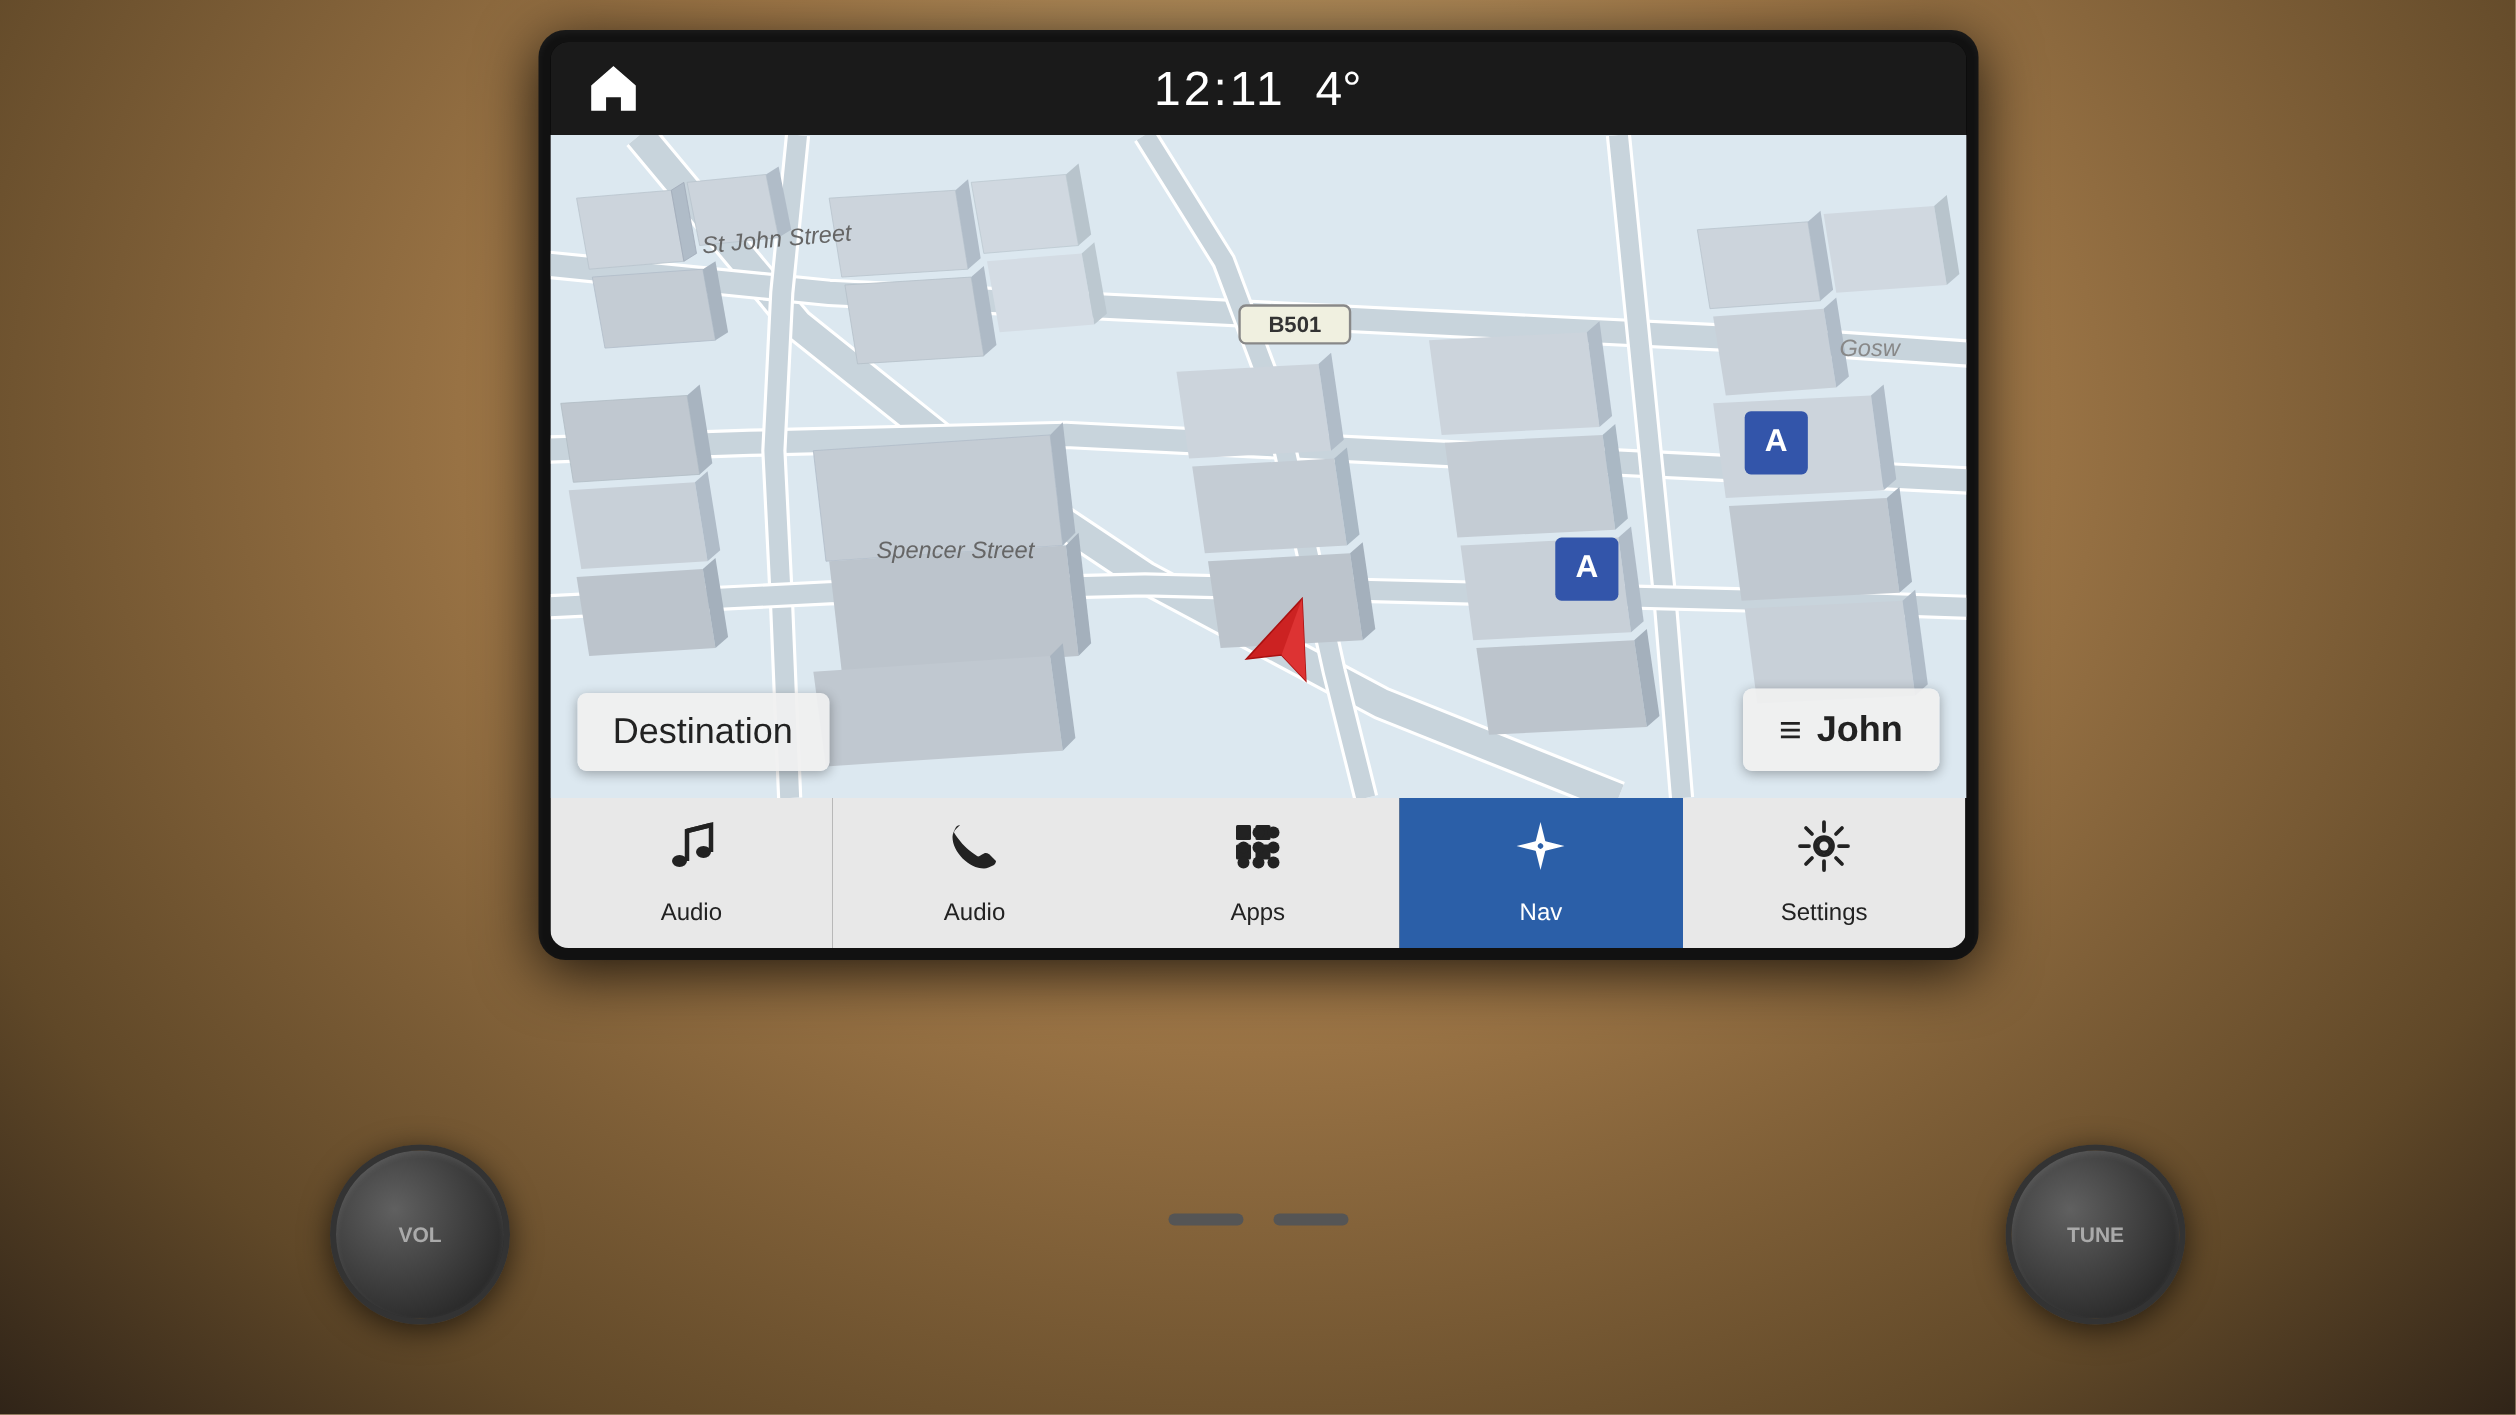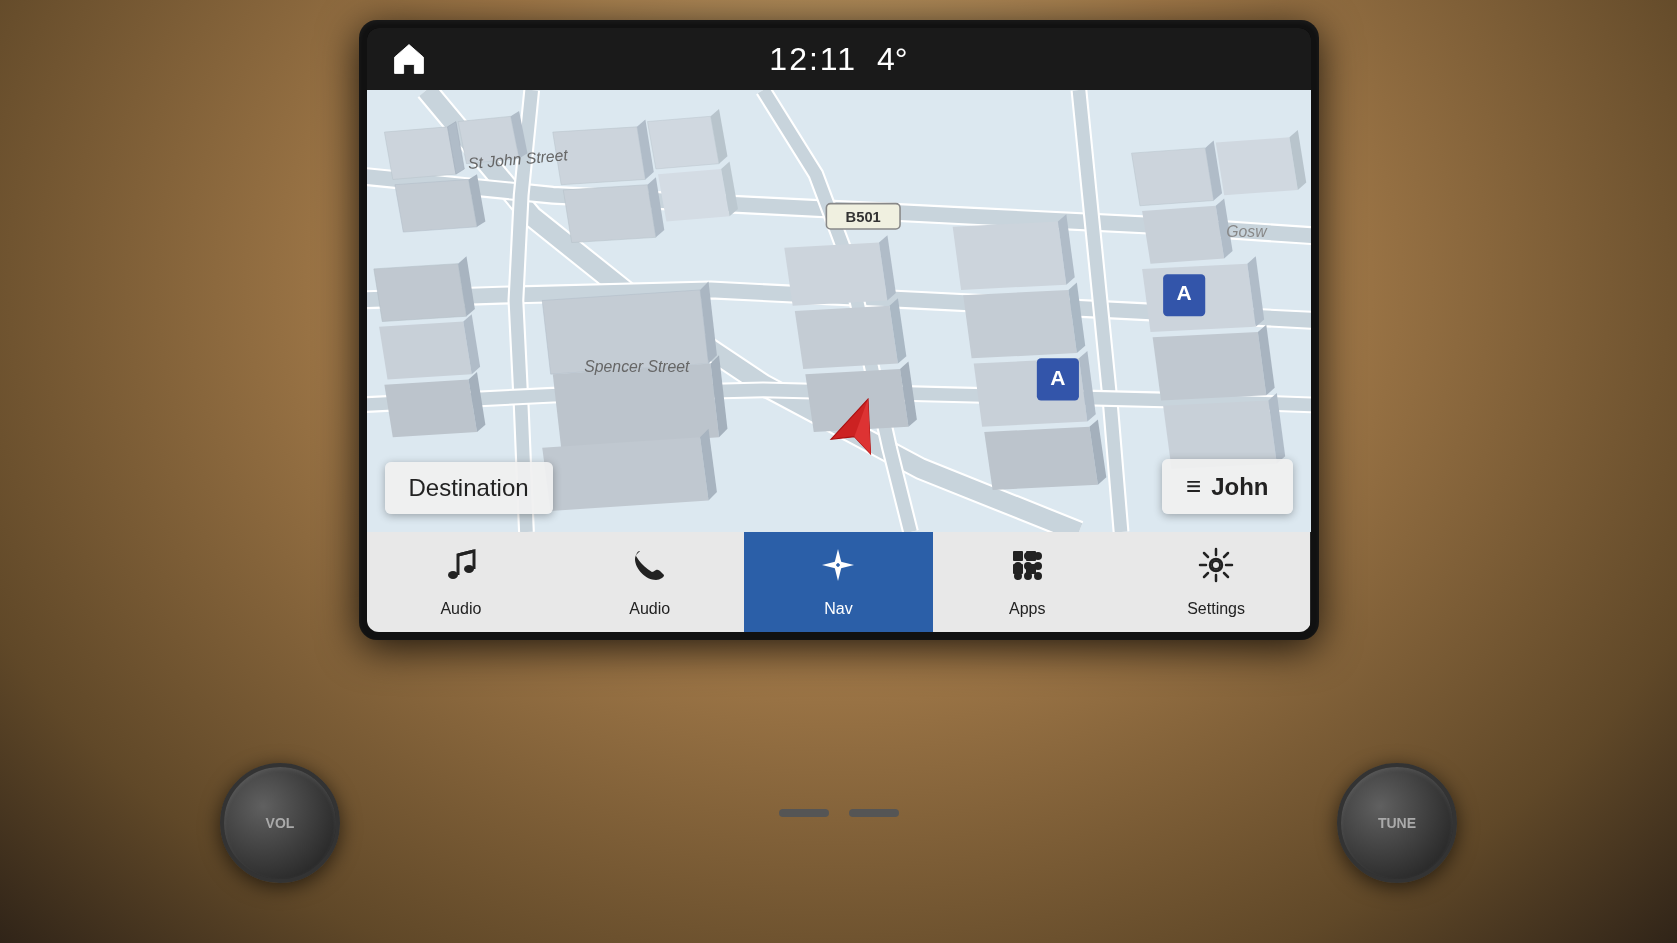--- a/index.html
+++ b/index.html
@@ -456,32 +456,20 @@
           <span class="nav-item-label">Audio</span>
         </div>
 
         <div class="nav-item">
           <div class="nav-item-icon">
             <svg width="36" height="36" viewBox="0 0 36 36">
               <path d="M8,4 C8,4 6,4 5,6 C4,8 3,10 3,12 C3,22 14,33 24,33 C26,33 28,32 30,31 C32,30 32,28 32,28 L28,24 C28,24 26,22 24,23 C22,24 21,25 20,25 C20,25 15,22 11,18 C7,14 4,9 4,9 C4,8 5,7 6,6 C7,5 8,4 8,4 Z" fill="#222"></path>
             </svg>
           </div>
           <span class="nav-item-label">Audio</span>
-        </div>
-
-        <div class="nav-item active">
-          <div class="nav-item-icon">
-            <svg width="36" height="36" viewBox="0 0 36 36">
-              <path d="M18,2 L22,18 L18,16 L14,18 Z" fill="white"></path>
-              <path d="M34,18 L18,22 L20,18 L18,14 Z" fill="white"></path>
-              <path d="M18,34 L14,18 L18,20 L22,18 Z" fill="white"></path>
-              <path d="M2,18 L18,14 L16,18 L18,22 Z" fill="white"></path>
-            </svg>
-          </div>
-          <span class="nav-item-label">Nav</span>
         </div>
 
         <div class="nav-item">
           <div class="nav-item-icon">
             <svg width="36" height="36" viewBox="0 0 36 36">
               <rect x="4" y="4" width="10" height="10" rx="1" fill="#222"></rect>
               <rect x="17" y="4" width="10" height="10" rx="1" fill="#222"></rect>
               <rect x="30" y="4" width="0" height="0" rx="1" fill="#222"></rect>
               <rect x="4" y="17" width="10" height="10" rx="1" fill="#222"></rect>
               <rect x="17" y="17" width="10" height="10" rx="1" fill="#222"></rect>
@@ -495,20 +483,32 @@
               <circle cx="19" cy="19" r="4" fill="#222"></circle>
               <circle cx="29" cy="19" r="4" fill="#222"></circle>
               <circle cx="9" cy="29" r="4" fill="#222"></circle>
               <circle cx="19" cy="29" r="4" fill="#222"></circle>
               <circle cx="29" cy="29" r="4" fill="#222"></circle>
             </svg>
           </div>
           <span class="nav-item-label">Apps</span>
         </div>
 
+        <div class="nav-item active">
+          <div class="nav-item-icon">
+            <svg width="36" height="36" viewBox="0 0 36 36">
+              <path d="M18,2 L22,18 L18,16 L14,18 Z" fill="white"></path>
+              <path d="M34,18 L18,22 L20,18 L18,14 Z" fill="white"></path>
+              <path d="M18,34 L14,18 L18,20 L22,18 Z" fill="white"></path>
+              <path d="M2,18 L18,14 L16,18 L18,22 Z" fill="white"></path>
+            </svg>
+          </div>
+          <span class="nav-item-label">Nav</span>
+        </div>
+
         <div class="nav-item">
           <div class="nav-item-icon">
             <svg width="36" height="36" viewBox="0 0 36 36">
               <circle cx="18" cy="18" r="6" fill="none" stroke="#222" stroke-width="2.5"></circle>
               <path d="M18,2 L18,8 M18,28 L18,34 M2,18 L8,18 M28,18 L34,18 M6,6 L10,10 M26,26 L30,30 M30,6 L26,10 M10,26 L6,30" stroke="#222" stroke-width="2.5" stroke-linecap="round"></path>
               <circle cx="18" cy="18" r="5" fill="#222"></circle>
               <circle cx="18" cy="18" r="3" fill="#e8e8e8"></circle>
             </svg>
           </div>
           <span class="nav-item-label">Settings</span>

